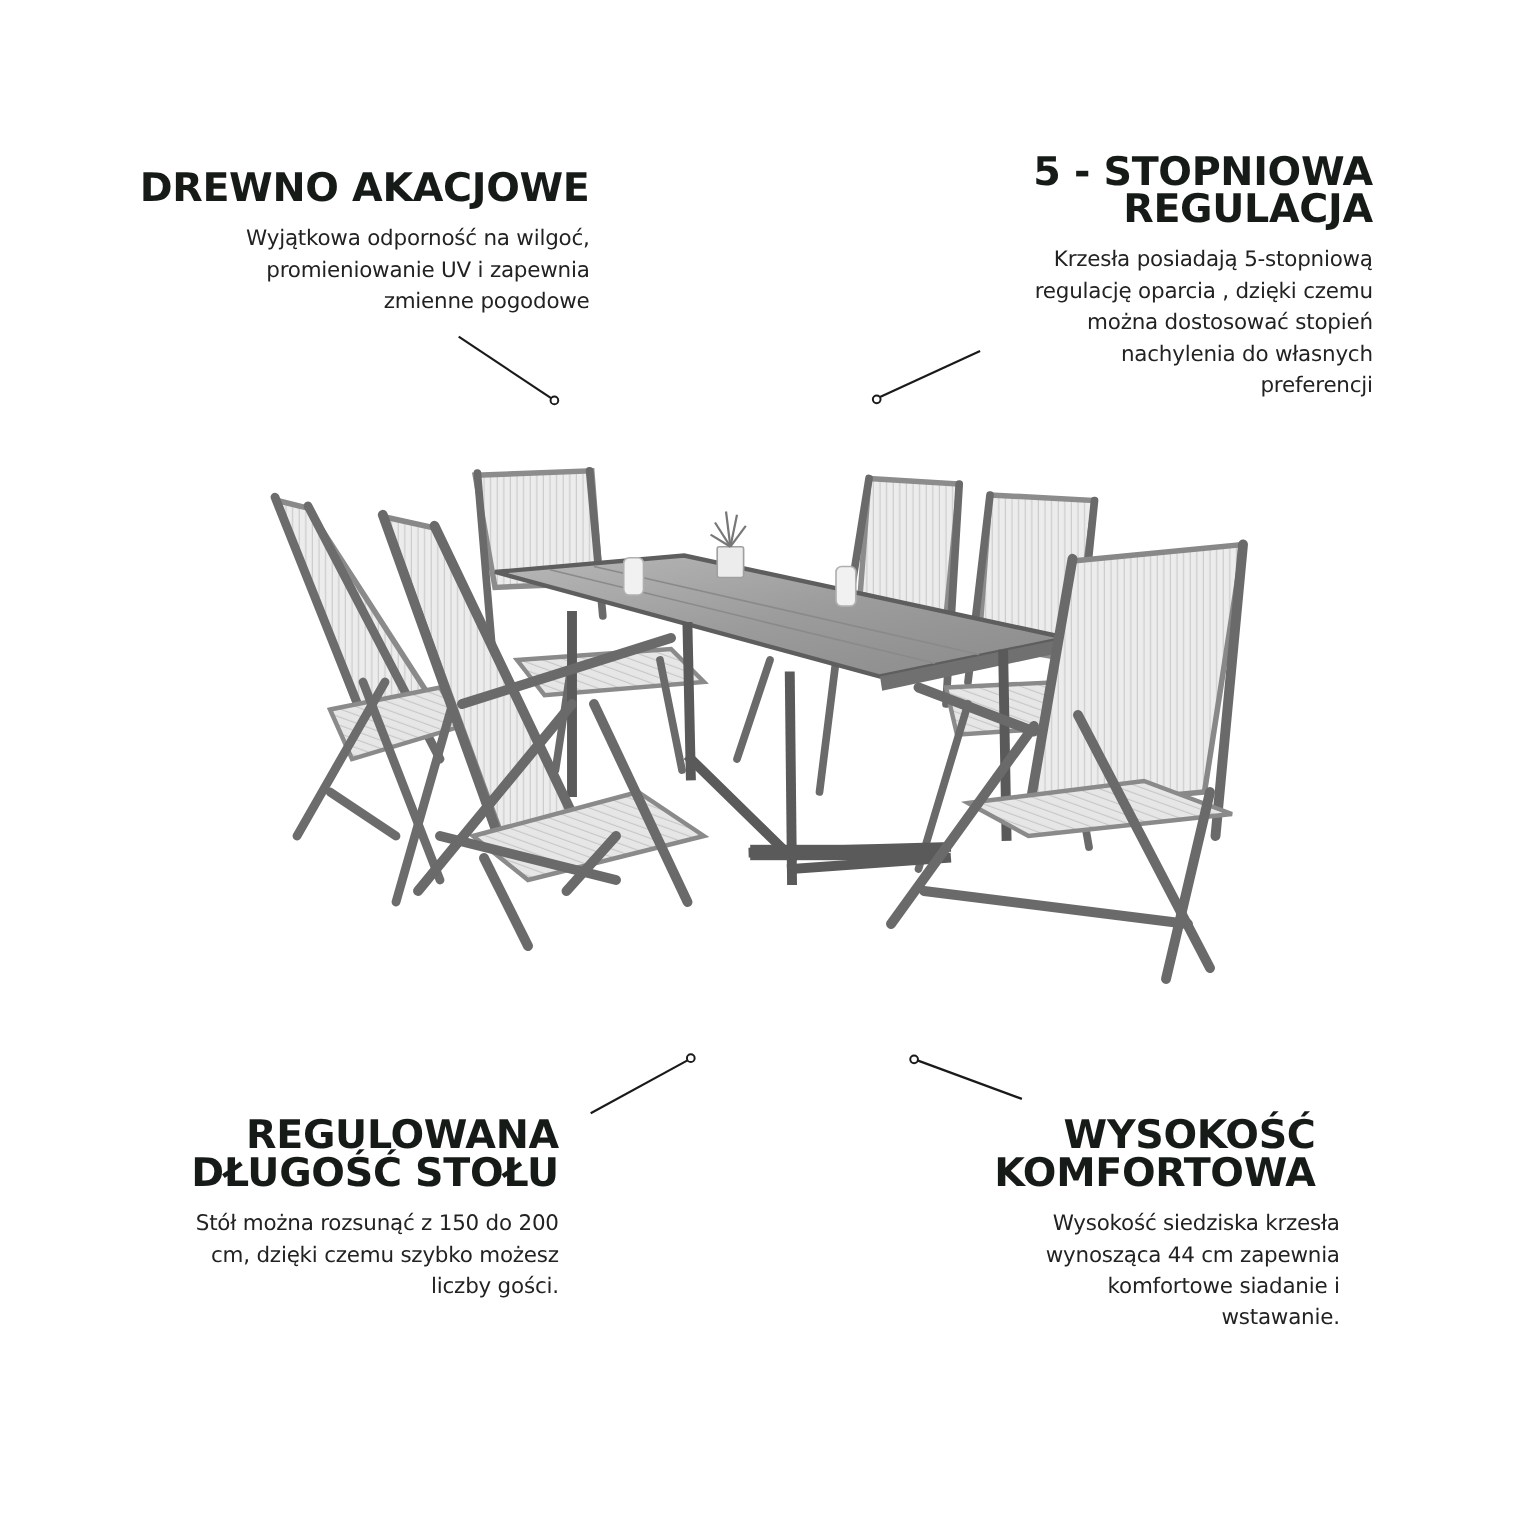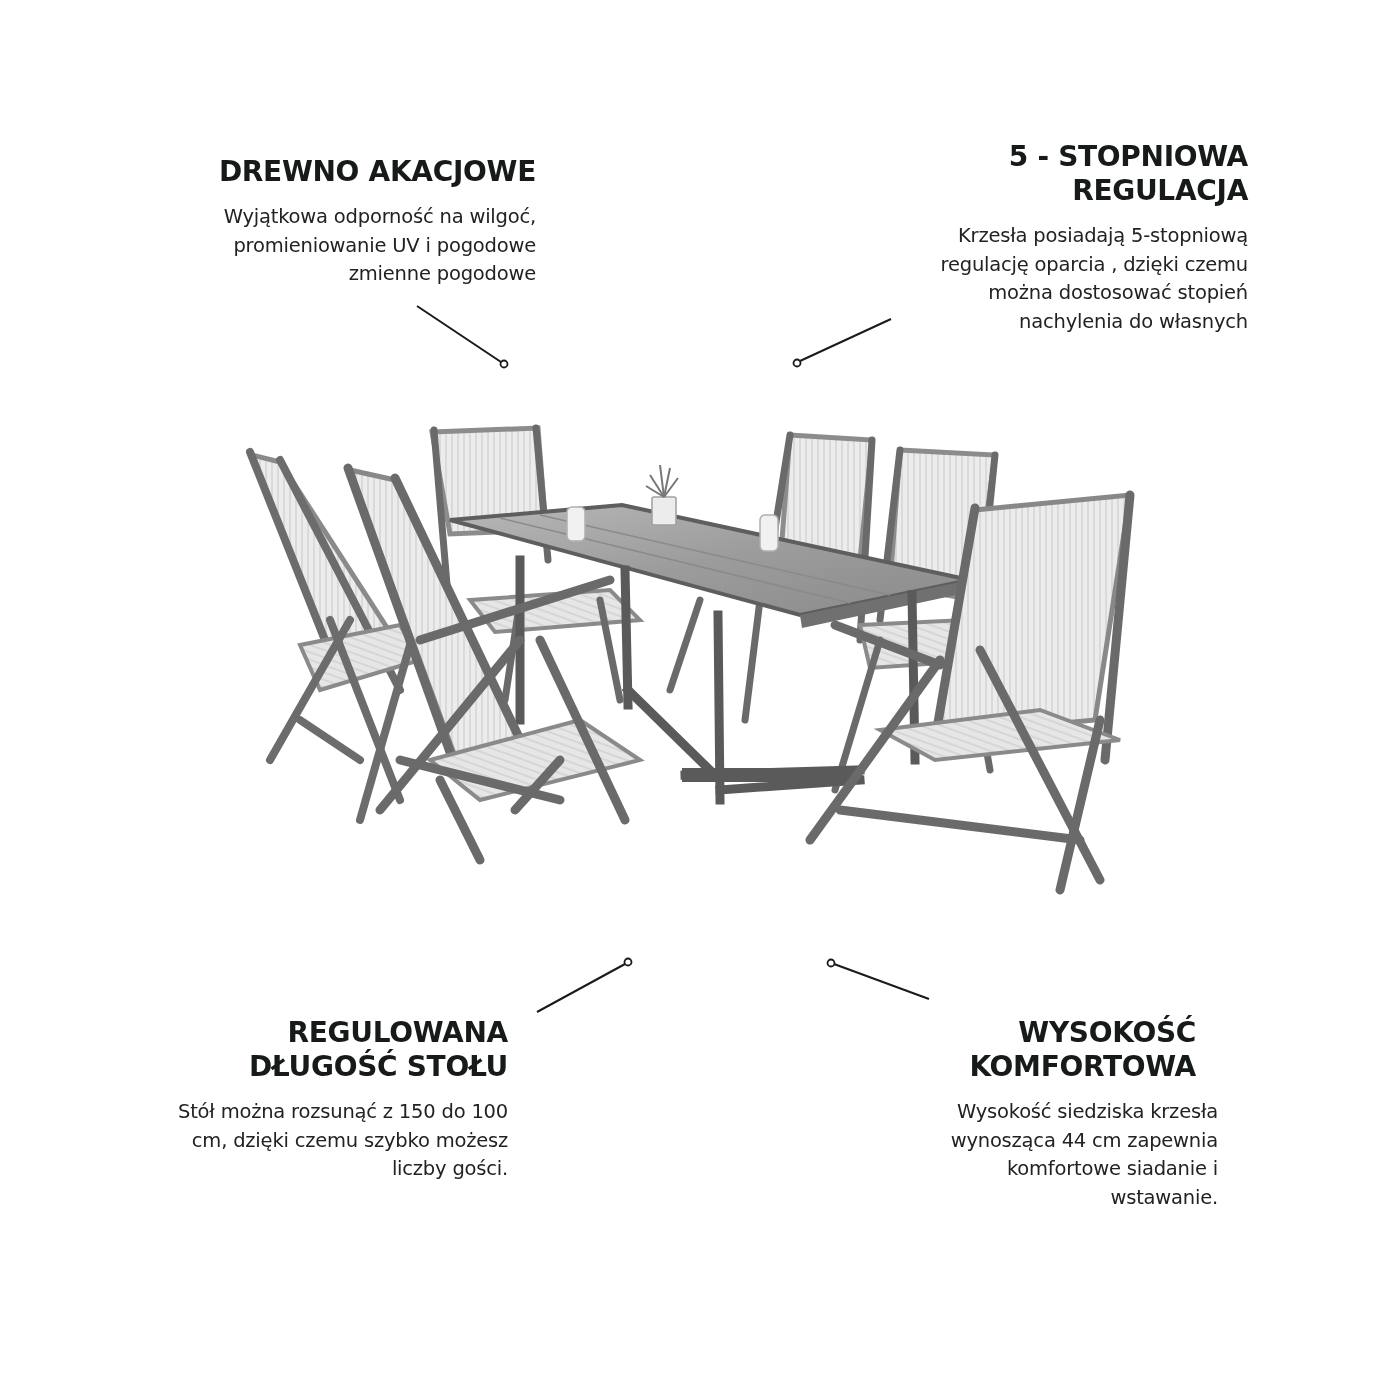--- a/index.html
+++ b/index.html
@@ -1,18 +1,18 @@
 <!DOCTYPE html>
 <html><head>
 <meta charset="utf-8">
 <style>
   html, body { margin:0; padding:0; background:#ffffff; }
   body { width:1400px; height:1400px; position:relative; overflow:hidden; font-family:"DejaVu Sans", sans-serif; color:#1c1f1d; }
   .block { position:absolute; text-align:right; }
-  .heading { font-family:"DejaVu Sans", sans-serif; font-weight:bold; font-size:28px; line-height:34px; color:#161b18; letter-spacing:-0.3px; margin:0; }
+  .heading { font-family:"DejaVu Sans", sans-serif; font-weight:bold; font-size:36px; line-height:34px; color:#161b18; letter-spacing:-0.3px; margin:0; }
   .heading span { display:block; }
   .desc { font-family:"DejaVu Sans", sans-serif; font-size:19.5px; line-height:28.5px; color:#222; margin-top:14px; letter-spacing:-0.2px; }
   .desc span { display:block; white-space:nowrap; }
   #b1 { right:864px; top:155px; }
   #b2 { right:152px; top:140px; }
   #b3 { right:892px; top:1016px; }
   #b4 { right:204px; top:1016px; }
   svg.overlay { position:absolute; left:0; top:0; }
 </style>
 </head>
@@ -141,45 +141,46 @@
     <circle cx="831" cy="963" r="3.5" stroke-width="1.8"></circle>
   </g>
 </svg>
 
 <div class="block" id="b1">
   <h2 class="heading">
     <span>DREWNO AKACJOWE</span>
   </h2>
   <div class="desc">
     <span>Wyjątkowa odporność na wilgoć,</span>
-    <span>promieniowanie UV i pogodowe</span>
+    <span>promieniowanie UV i zapewnia</span>
     <span>zmienne pogodowe</span>
   </div>
 </div>
 
 <div class="block" id="b2">
   <h2 class="heading">
     <span>5 - STOPNIOWA</span>
     <span>REGULACJA</span>
   </h2>
   <div class="desc">
     <span>Krzesła posiadają 5-stopniową</span>
     <span>regulację oparcia , dzięki czemu</span>
     <span>można dostosować stopień</span>
     <span>nachylenia do własnych</span>
+    <span>preferencji</span>
   </div>
 </div>
 
 <div class="block" id="b3">
   <h2 class="heading">
     <span>REGULOWANA</span>
     <span>DŁUGOŚĆ STOŁU</span>
   </h2>
   <div class="desc">
-    <span>Stół można rozsunąć z 150 do 100</span>
+    <span>Stół można rozsunąć z 150 do 200</span>
     <span>cm, dzięki czemu szybko możesz</span>
     <span>liczby gości.</span>
   </div>
 </div>
 
 <div class="block" id="b4">
   <h2 class="heading">
     <span>WYSOKOŚĆ</span>
     <span>KOMFORTOWA</span>
   </h2>

